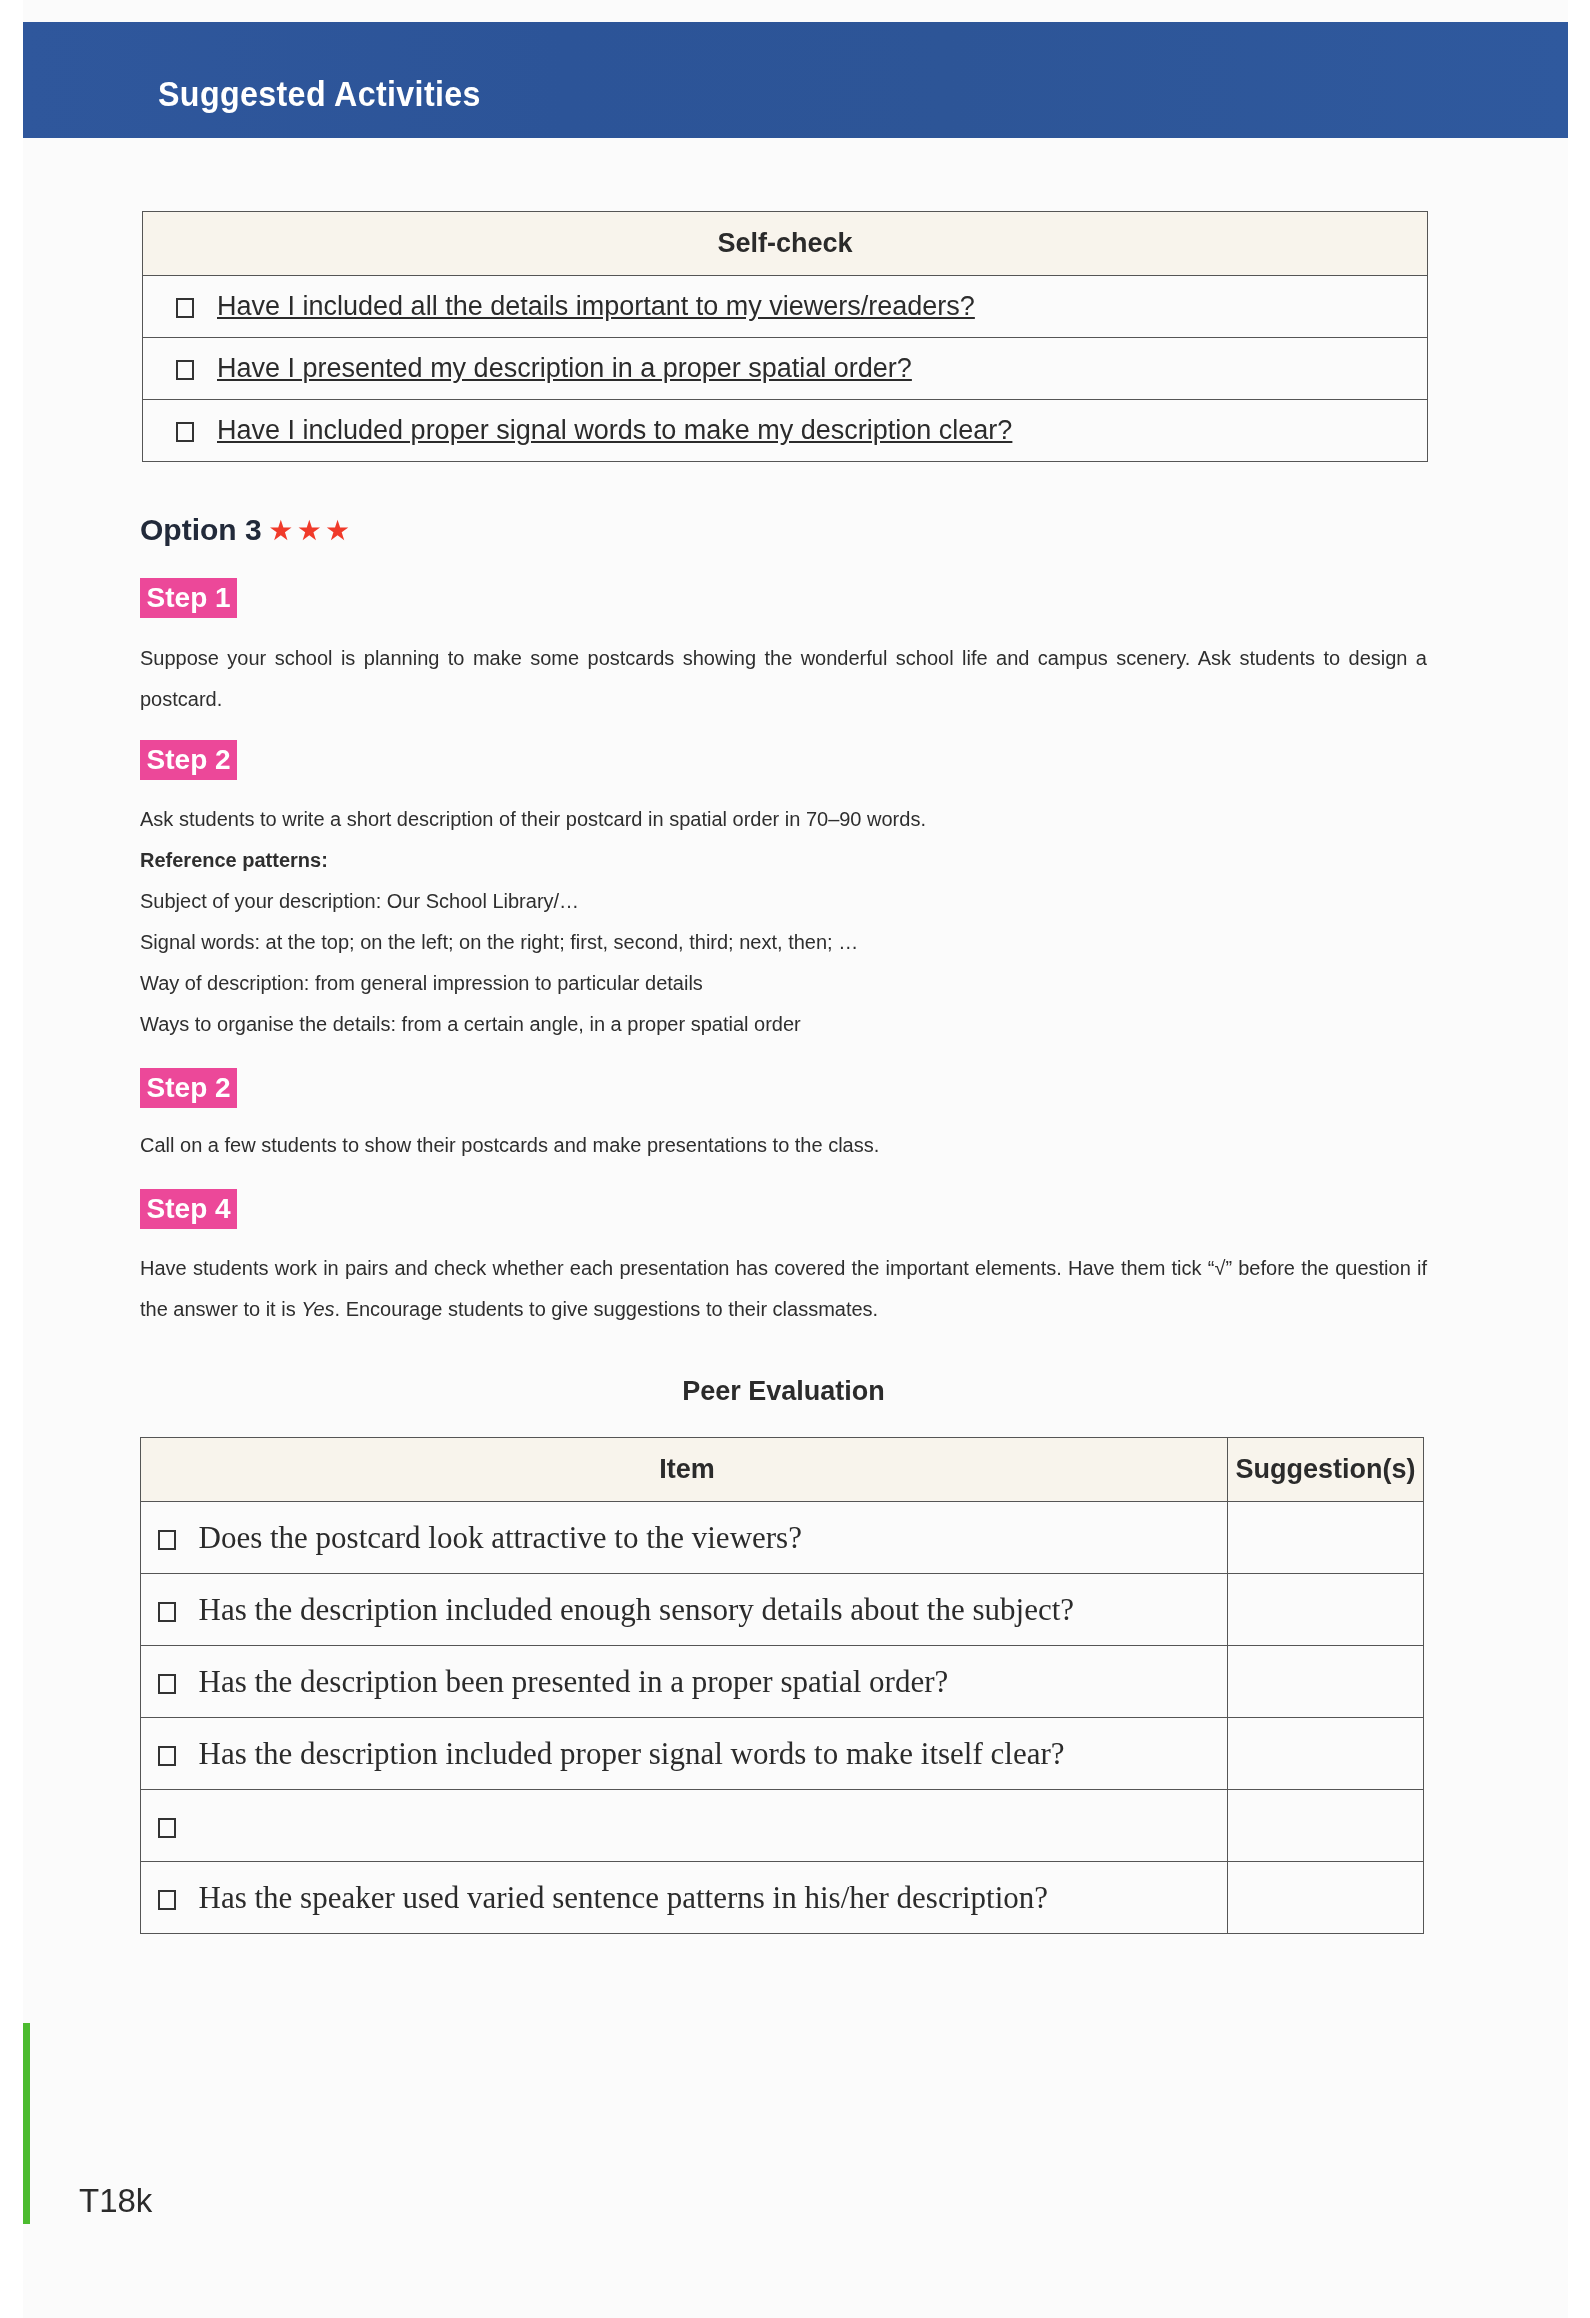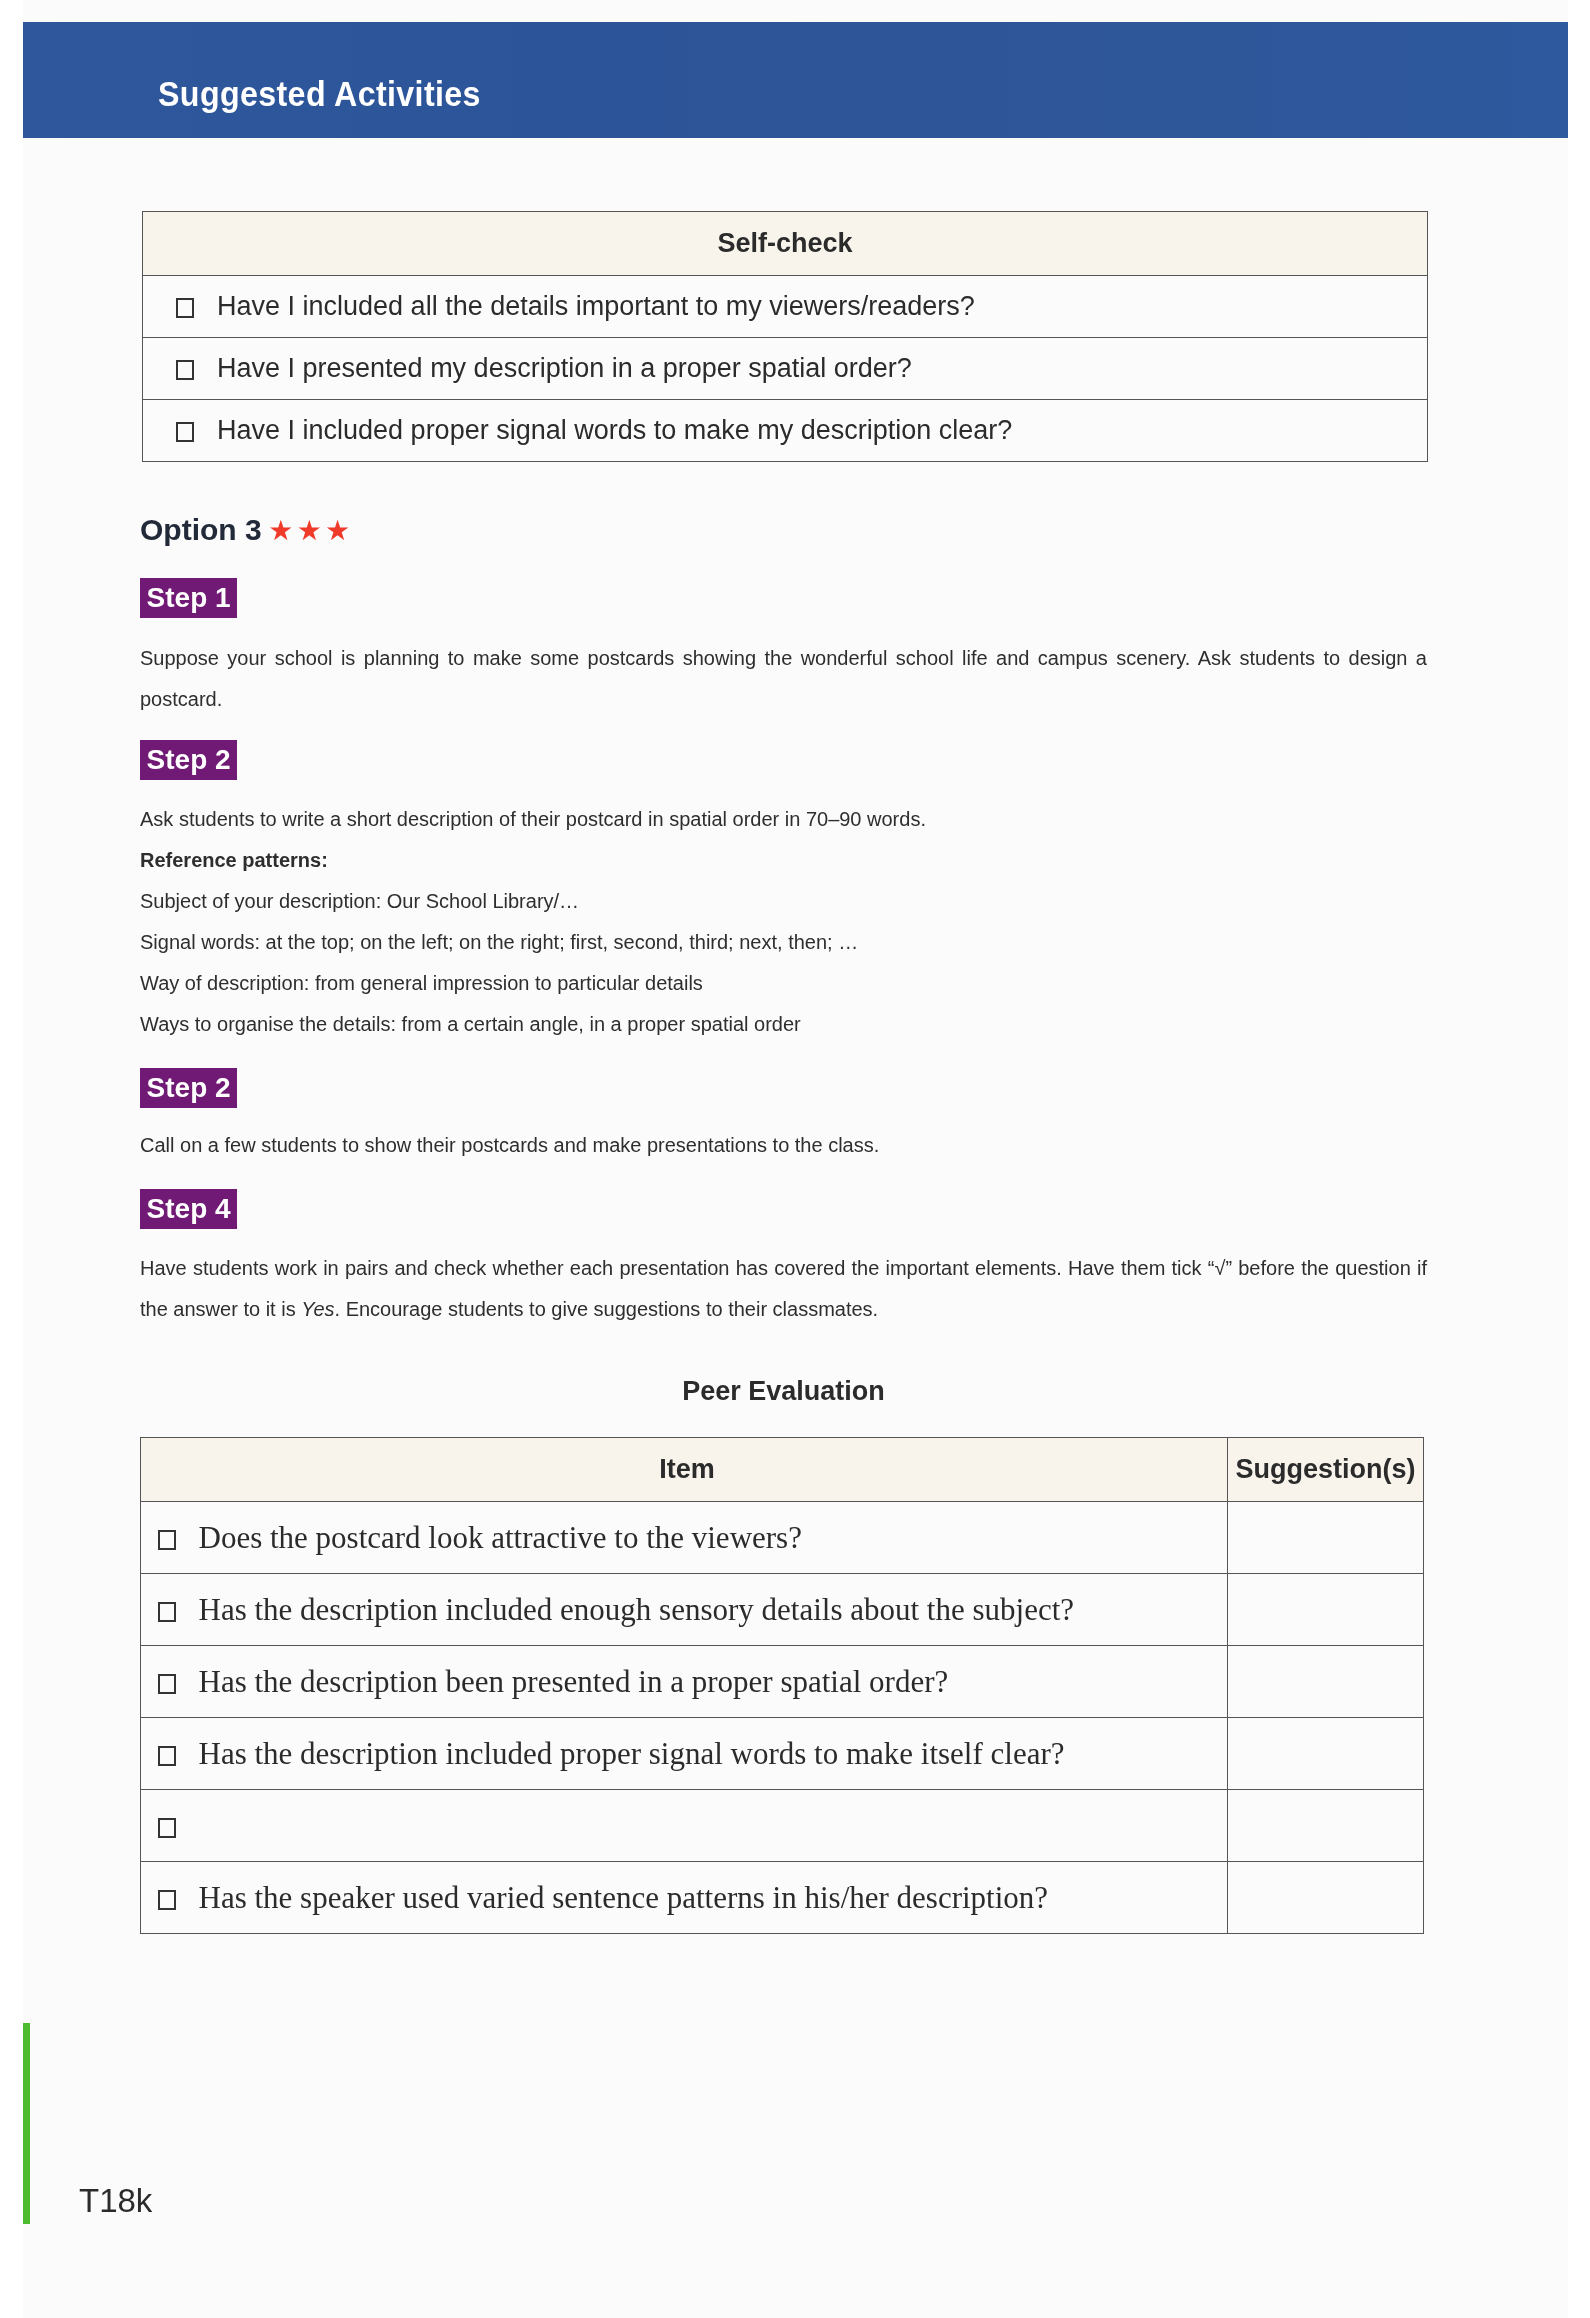--- a/index.html
+++ b/index.html
@@ -23,33 +23,33 @@
     font-size: 35px; color: #ffffff; letter-spacing: 0.4px;
     transform: scaleX(0.92); transform-origin: left center;
   }
   table { border-collapse: collapse; position: absolute; }
   .selfcheck { left: 142px; top: 195px; width: 1286px; margin-top: 16px; }
   .selfcheck th, .selfcheck td { border: 1.7px solid #555; }
   .selfcheck th {
     height: 61px; background: #f8f4ec; font-size: 27px; font-weight: bold;
     color: #2b2b2b; text-align: center;
   }
-  .selfcheck td { height: 59px; font-size: 27px; padding-left: 33px; }
+  .selfcheck td { height: 59px; font-size: 27px; padding-left: 33px; text-decoration: underline; }
   .cb {
     display: inline-block; width: 18px; height: 20px; border: 2.1px solid #333;
     vertical-align: middle; margin-right: 23px; box-sizing: border-box;
   }
   .option-title {
     position: absolute; left: 140px; top: 513px; font-size: 30px; font-weight: bold;
     color: #222a3a;
   }
   .stars { color: #f03a2a; font-size: 28px; margin-left: 6.6px; letter-spacing: 3.3px; }
   .step-badge {
     position: absolute; left: 140px; height: 40px; padding: 0 6.6px;
-    background: #701a75; color: #fff; font-weight: bold; font-size: 28px;
+    background: #ec4899; color: #fff; font-weight: bold; font-size: 28px;
     line-height: 40px;
   }
   .para {
     position: absolute; left: 140px; width: 1287px; font-size: 20px;
     line-height: 41px; color: #2e2e2e;
   }
   .justify { text-align: justify; text-align-last: left; }
   .bold { font-weight: bold; }
   .center-title {
     position: absolute; left: 140px; width: 1287px; text-align: center;

